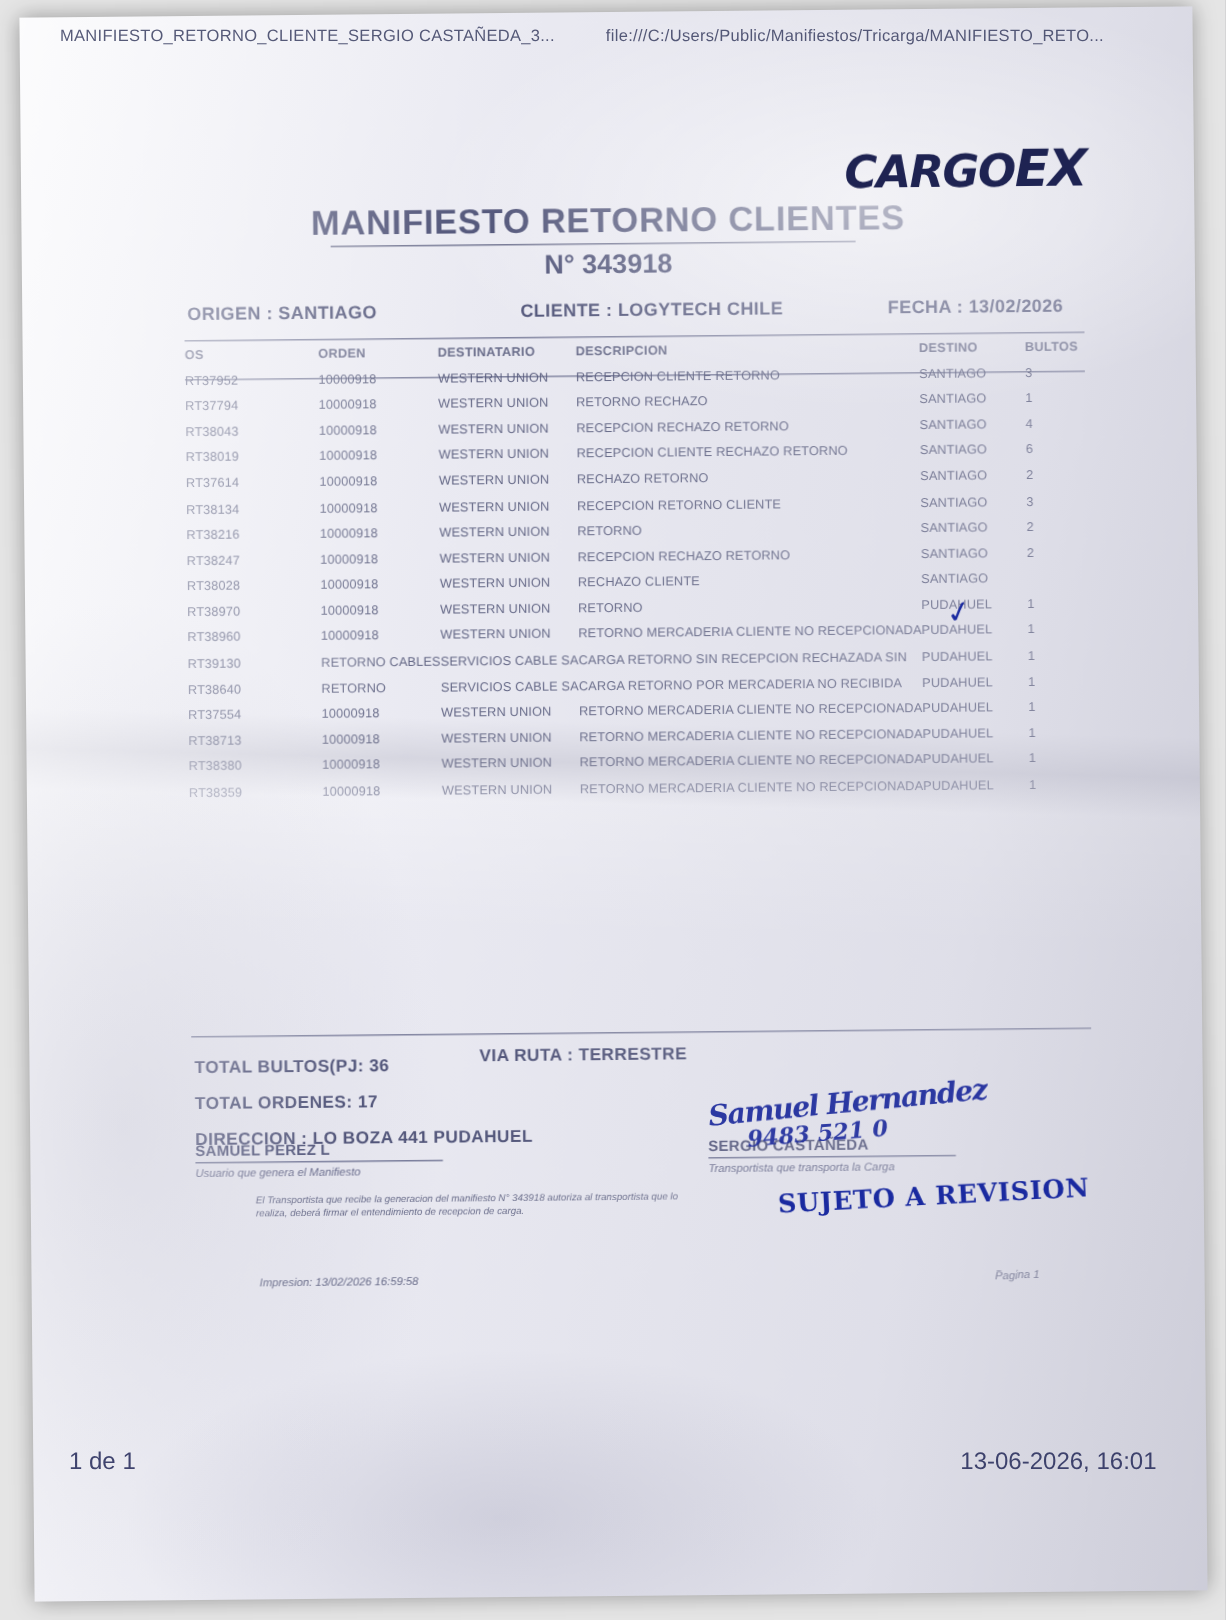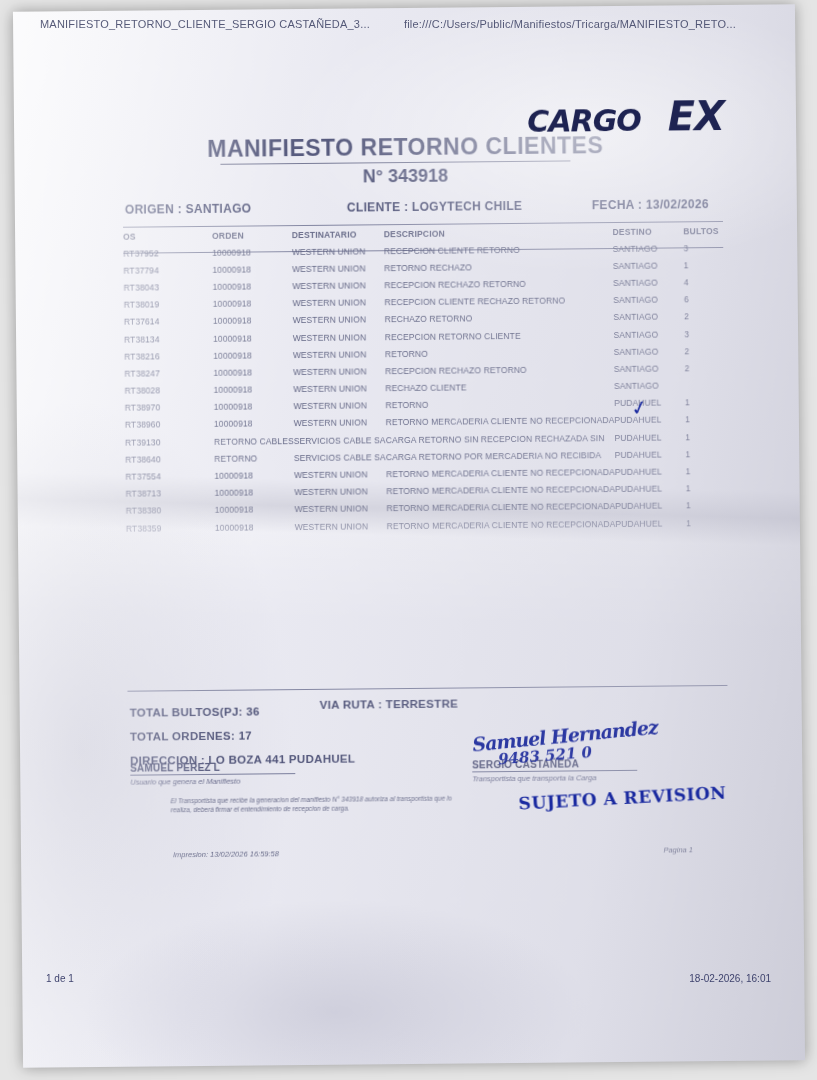--- a/index.html
+++ b/index.html
@@ -79,21 +79,21 @@
     position: absolute;
     right: 72px; top: 88px;
     font-family: "DejaVu Sans", sans-serif;
     font-weight: bold;
     font-style: italic;
     font-size: 30px;
     letter-spacing: -1px;
     color: #1e2352;
     z-index: 8;
   }
-  .logo .ex { font-size: 40px; margin-left: 27px; }
+  .logo .ex { font-size: 34px; }
 
   .title {
     position: absolute;
     left: 0; right: 0; top: 126px;
     text-align: center;
     font-size: 23px;
     font-weight: bold;
     letter-spacing: 0.5px;
     color: #1d2250;
   }
@@ -267,21 +267,21 @@
   }
 
   .footer {
     position: absolute;
     left: 0; right: 0; bottom: 96px;
     z-index: 7;
     display: flex;
     justify-content: space-between;
     padding: 0 46px;
     box-sizing: border-box;
-    font-size: 10px;
+    font-size: 16px;
     color: #2d3260;
     opacity: 0.9;
   }
 
   
   .blur { filter: blur(0.35px); }
 </style>
 </head>
 <body>
 
@@ -489,15 +489,15 @@
     <div class="scrawl scrawl-sign2">9483 521 0</div>
     <div class="scrawl scrawl-rev">SUJETO A REVISION</div>
 
     <div class="legal">El Transportista que recibe la generacion del manifiesto N° 343918 autoriza al transportista que lo realiza, deberá firmar el entendimiento de recepcion de carga.</div>
     <div class="impresion">Impresion: 13/02/2026 16:59:58</div>
     <div class="pagina">Pagina 1</div>
   </div>
 
   <div class="footer">
     <div>1 de 1</div>
-    <div>18-02-2026, 16:01</div>
+    <div>13-06-2026, 16:01</div>
   </div>
 </div>
 
 </body></html>

